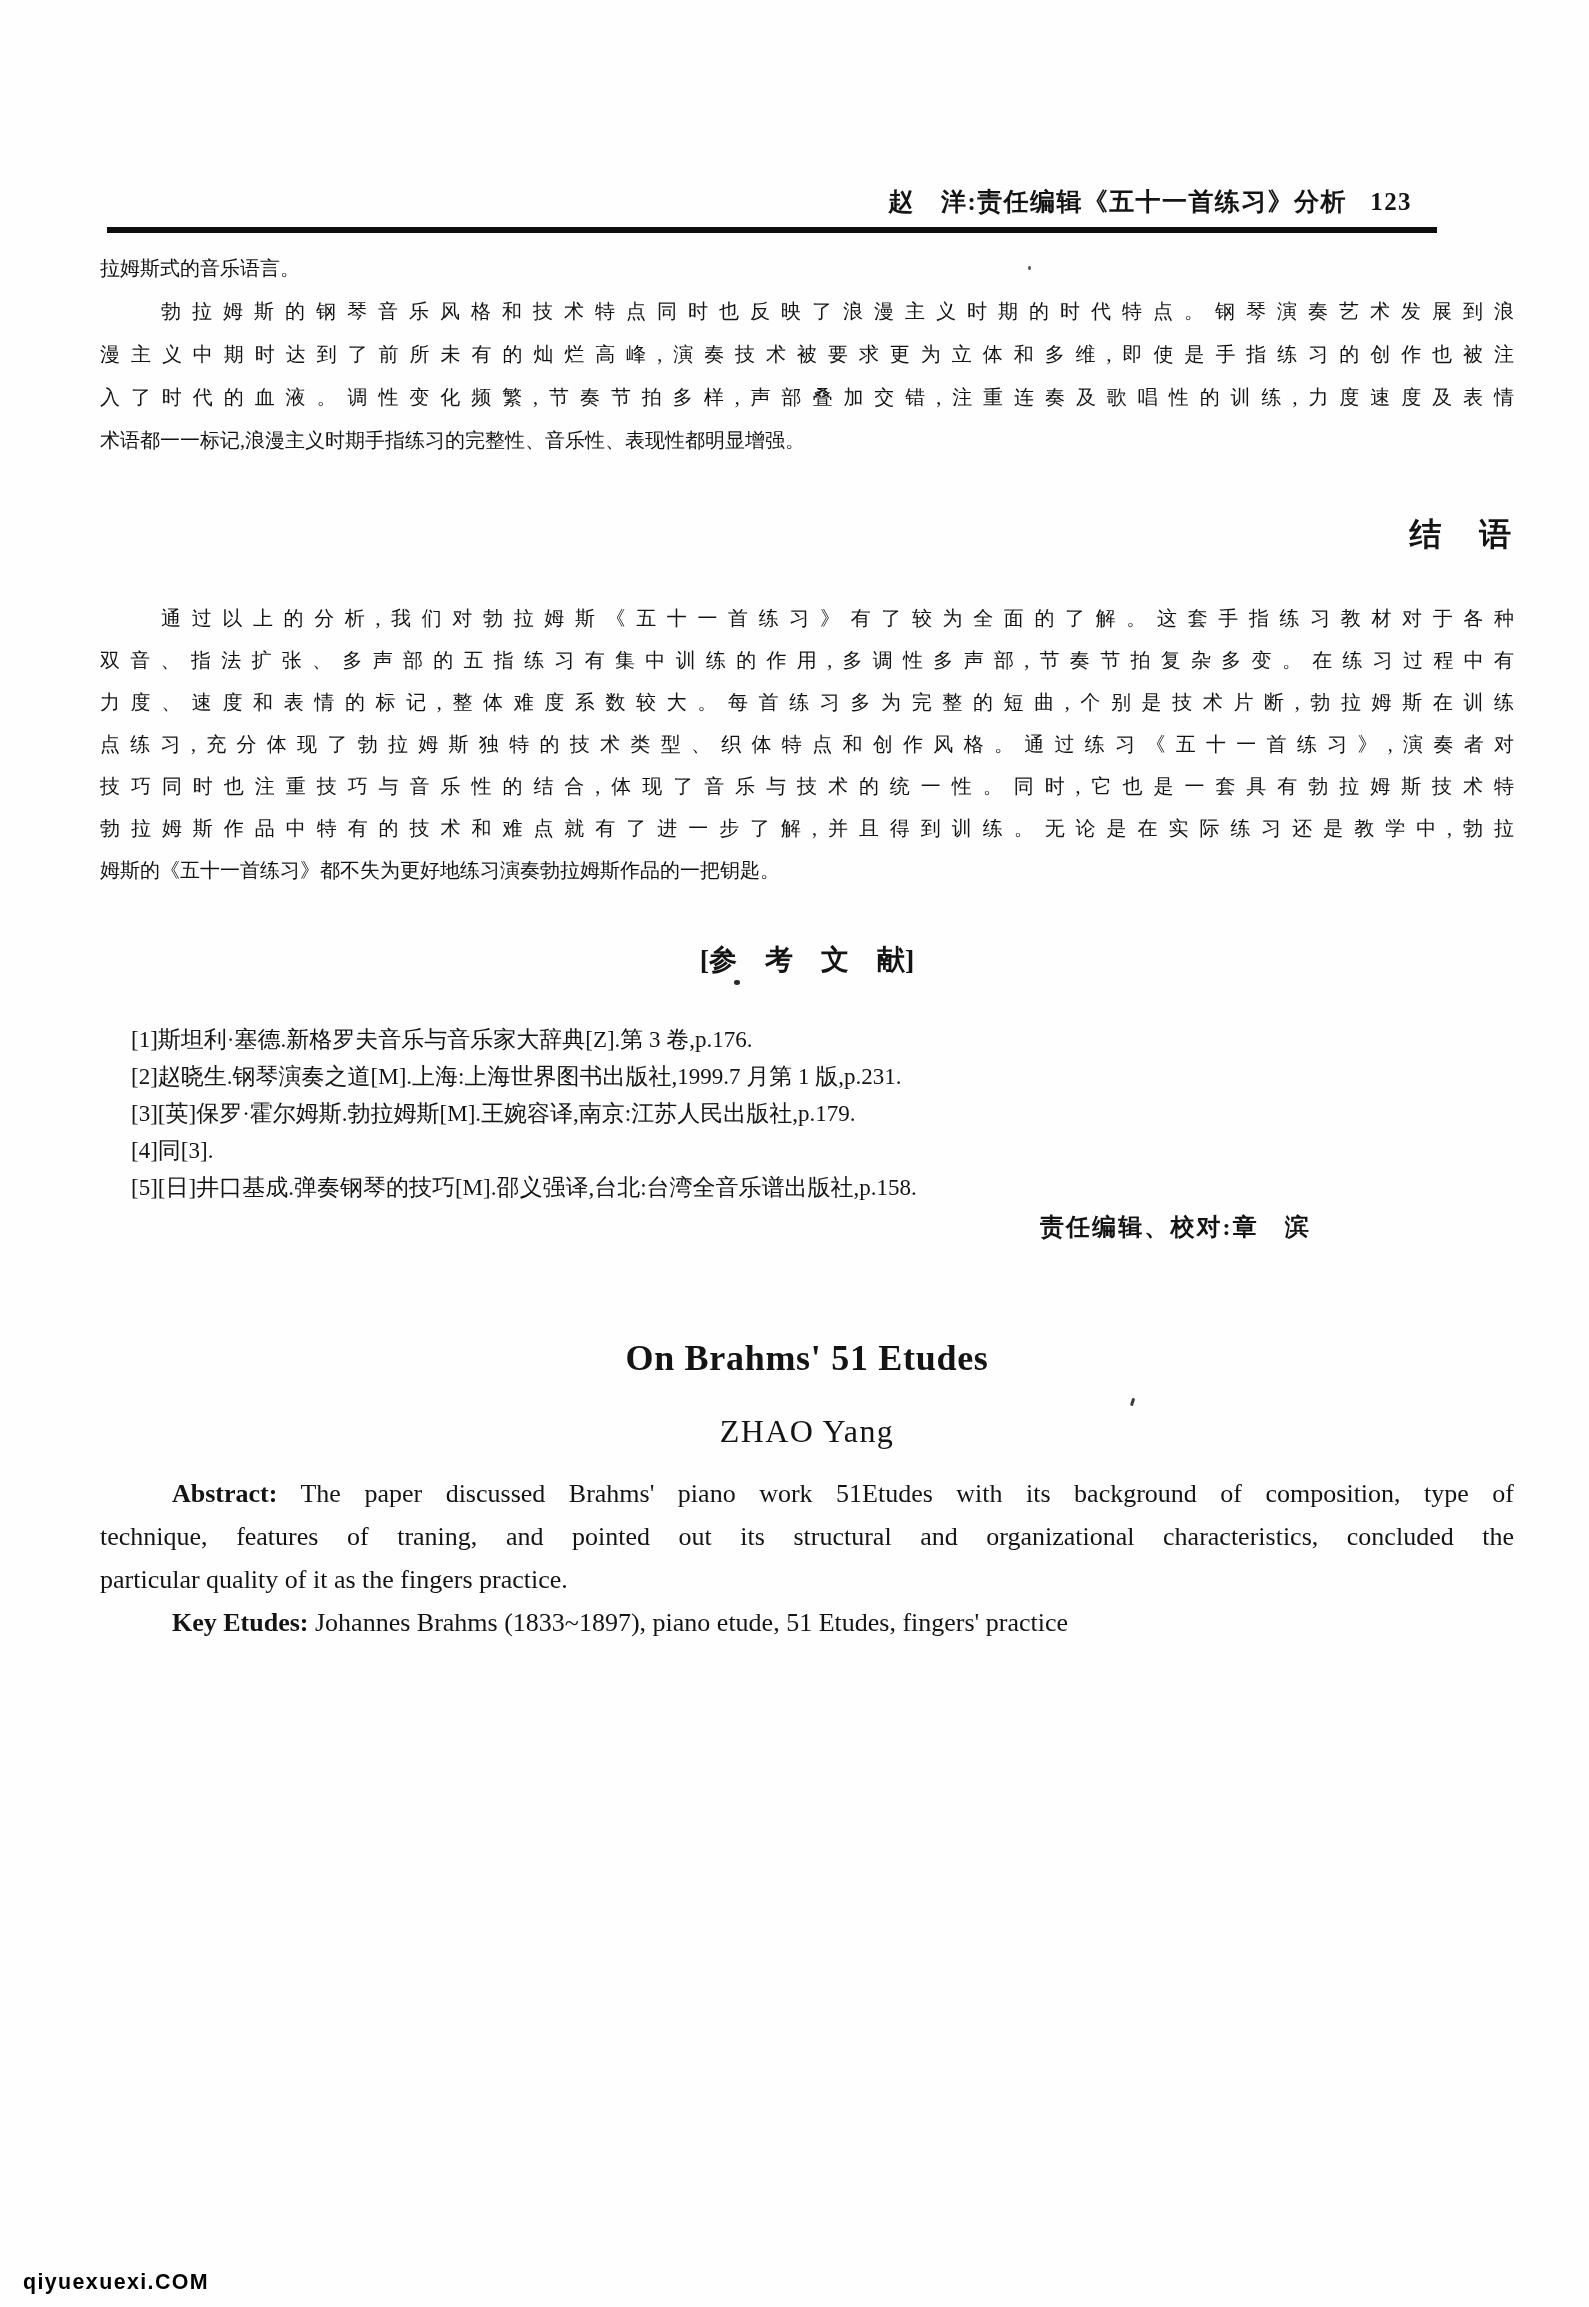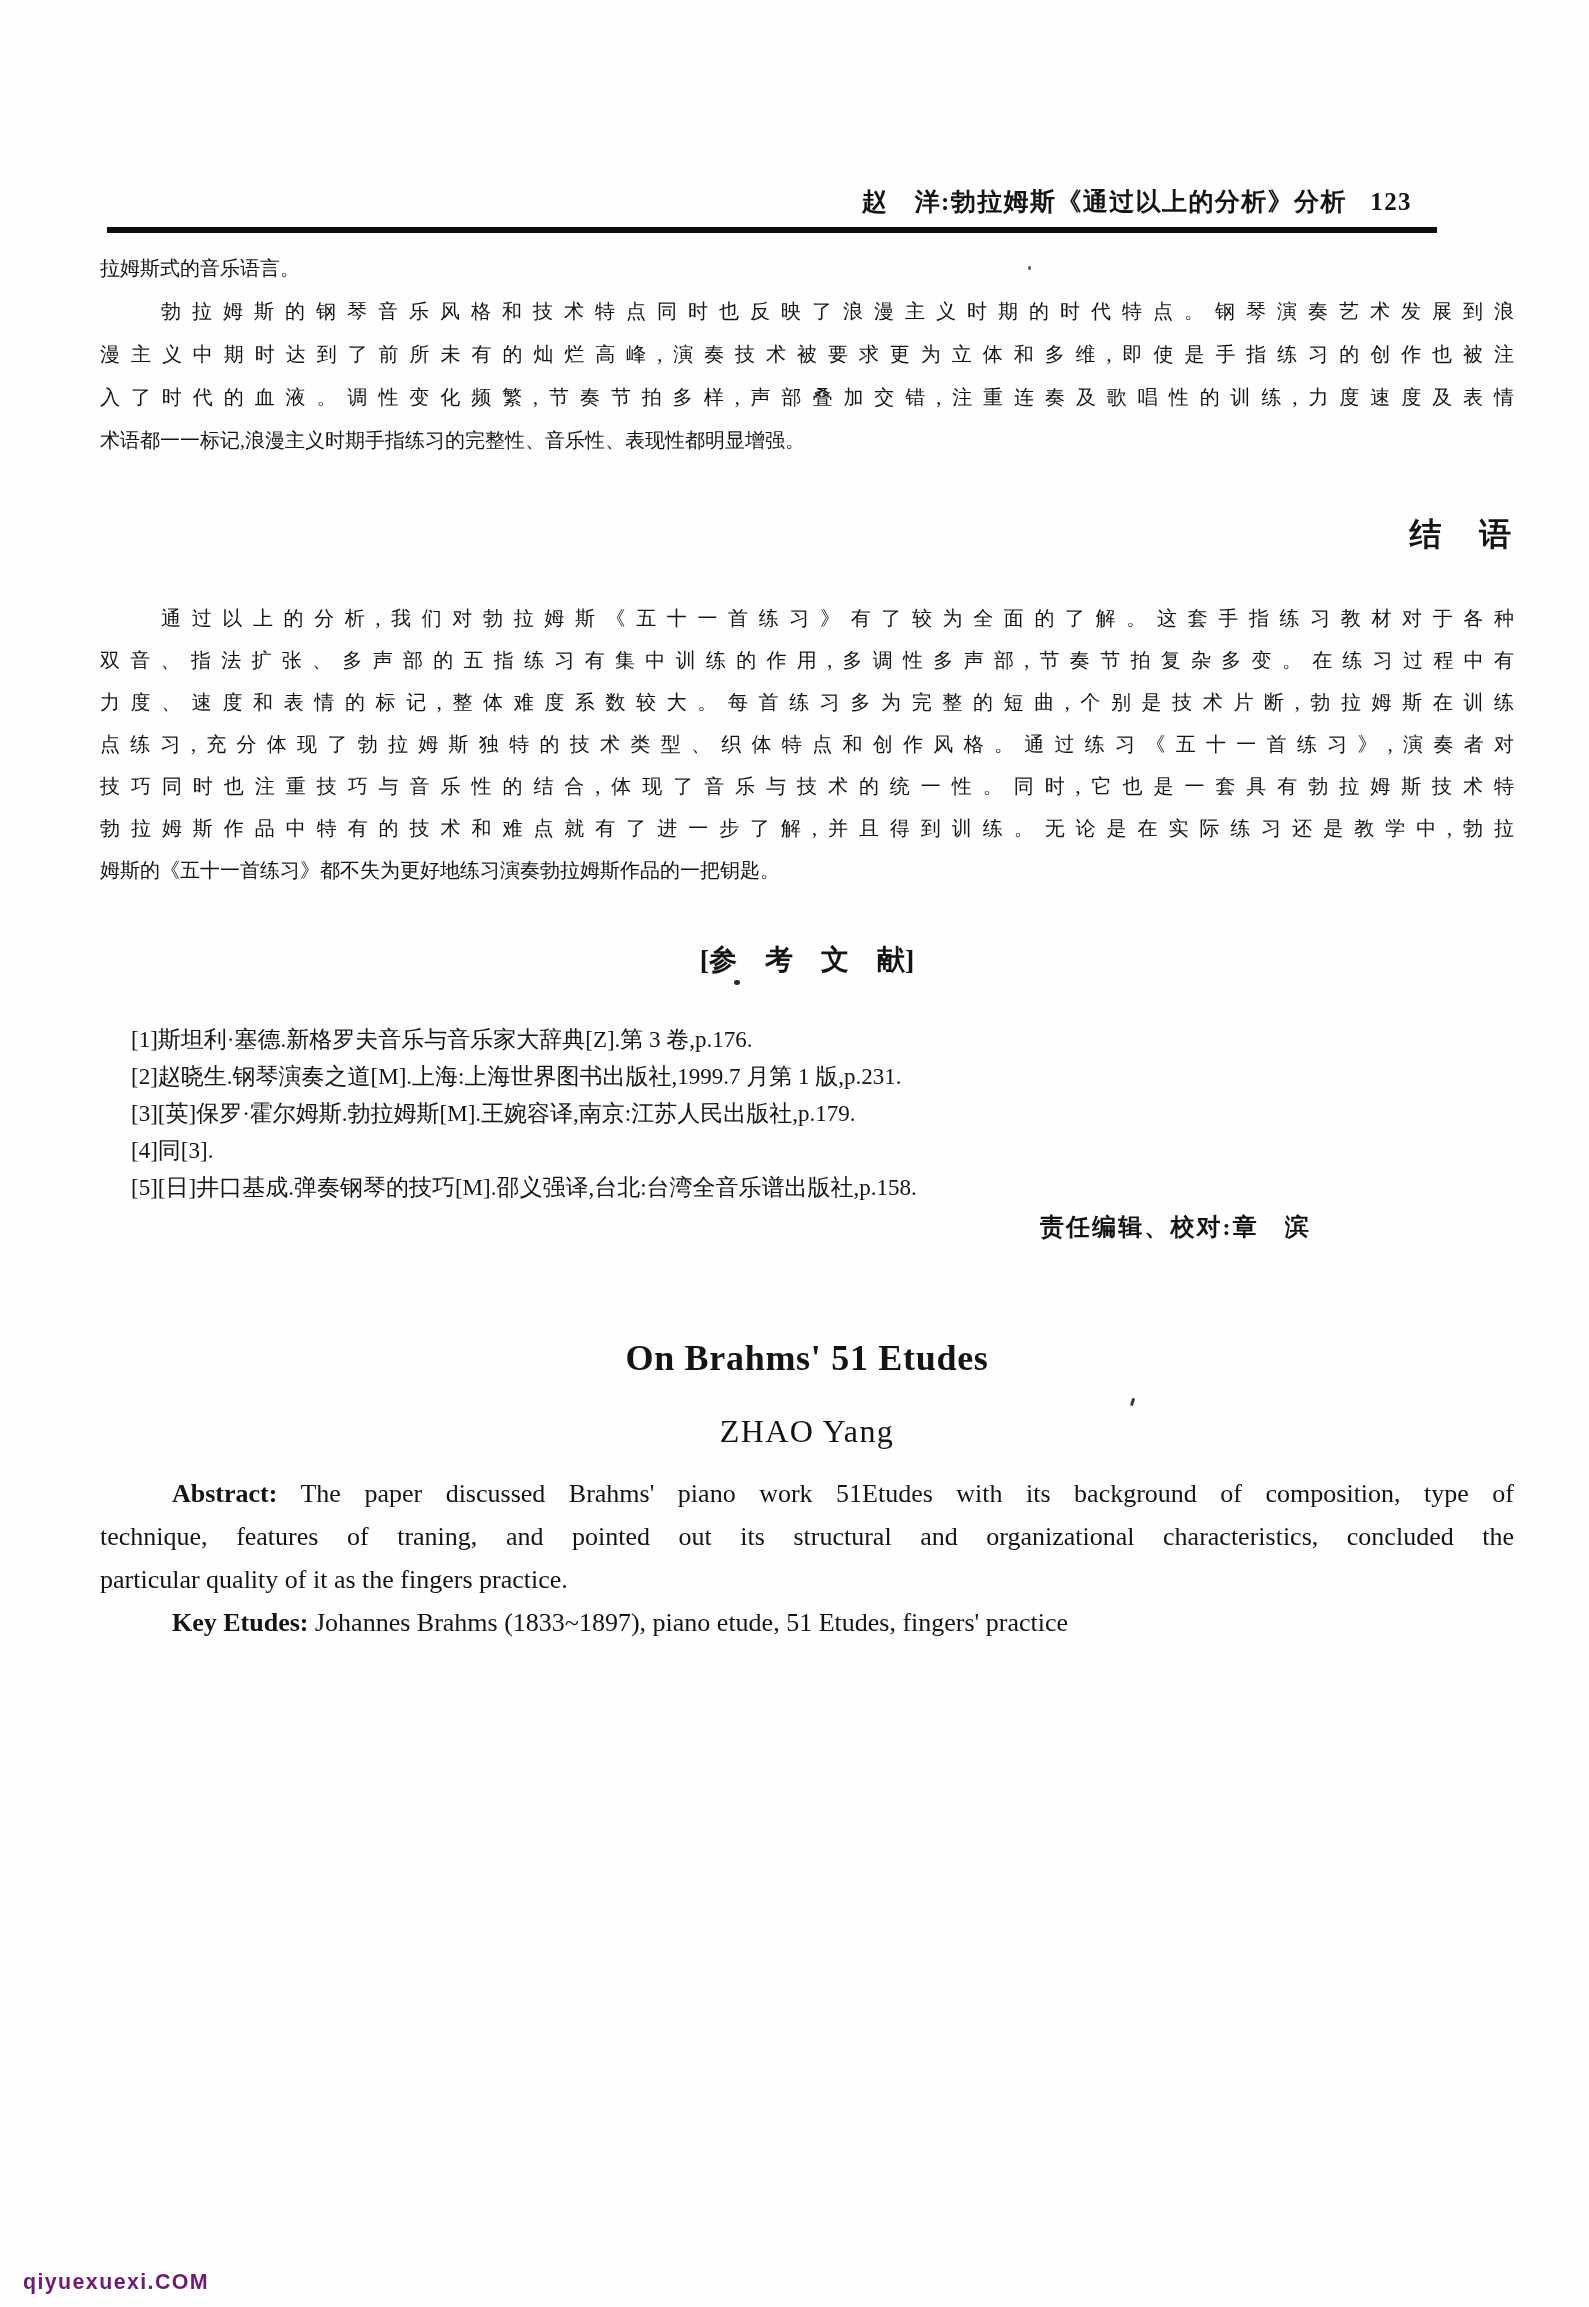--- a/index.html
+++ b/index.html
@@ -38,32 +38,32 @@
   
   .etitle{top:1337px;left:100px;width:1414px;text-align:center;
     font-size:36px;font-weight:bold;letter-spacing:0.7px;}
   .eauthor{top:1413px;left:100px;width:1414px;text-align:center;font-size:32px;letter-spacing:1.4px;}
   .eabs{top:1472px;font-size:26px;}
   .eabs .line{line-height:43px;height:43px;}
   .eabs .eindent{text-indent:72px;}
   .blabel{font-weight:bold;}
 
   .watermark{top:2270px;left:23px;font-size:21.4px;font-weight:bold;letter-spacing:1.4px;
-    color:#701a75;font-family:"Liberation Sans","DejaVu Sans",sans-serif;}
+    color:#000000;font-family:"Liberation Sans","DejaVu Sans",sans-serif;}
 
   .speck{width:5.5px;height:4.8px;background:#2a2a2a;border-radius:50%;}
   .sp1{top:980px;left:734px;}
   .sp2{top:1398px;left:1131px;width:3.4px;height:8.3px;transform:rotate(18deg);border-radius:1.4px;background:#3a3a3a;}
   .sp3{top:266px;left:1028px;width:2.8px;height:4.1px;background:#555;}
 </style>
 </head>
 <body>
 
 <div class="abs header">
-  <span>赵　洋:勃拉姆斯《通过以上的分析》分析</span><span class="pnum">123</span>
+  <span>赵　洋:责任编辑《五十一首练习》分析</span><span class="pnum">123</span>
 </div>
 <div class="abs rule"></div>
 
 <div class="col cn intro">
   <div class="line">拉姆斯式的音乐语言。</div>
   <div class="line jl indent">勃拉姆斯的钢琴音乐风格和技术特点同时也反映了浪漫主义时期的时代特点。钢琴演奏艺术发展到浪</div>
   <div class="line jl">漫主义中期时达到了前所未有的灿烂高峰,演奏技术被要求更为立体和多维,即使是手指练习的创作也被注</div>
   <div class="line jl">入了时代的血液。调性变化频繁,节奏节拍多样,声部叠加交错,注重连奏及歌唱性的训练,力度速度及表情</div>
   <div class="line">术语都一一标记,浪漫主义时期手指练习的完整性、音乐性、表现性都明显增强。</div>
 </div>

